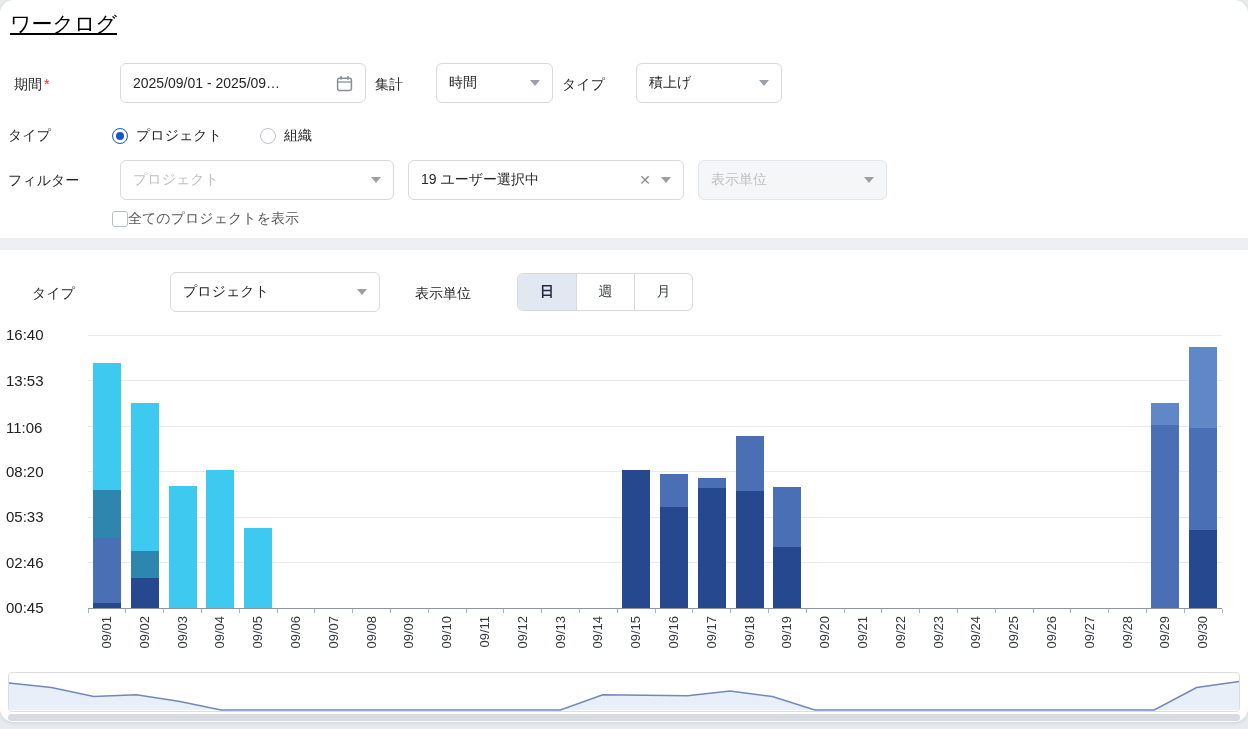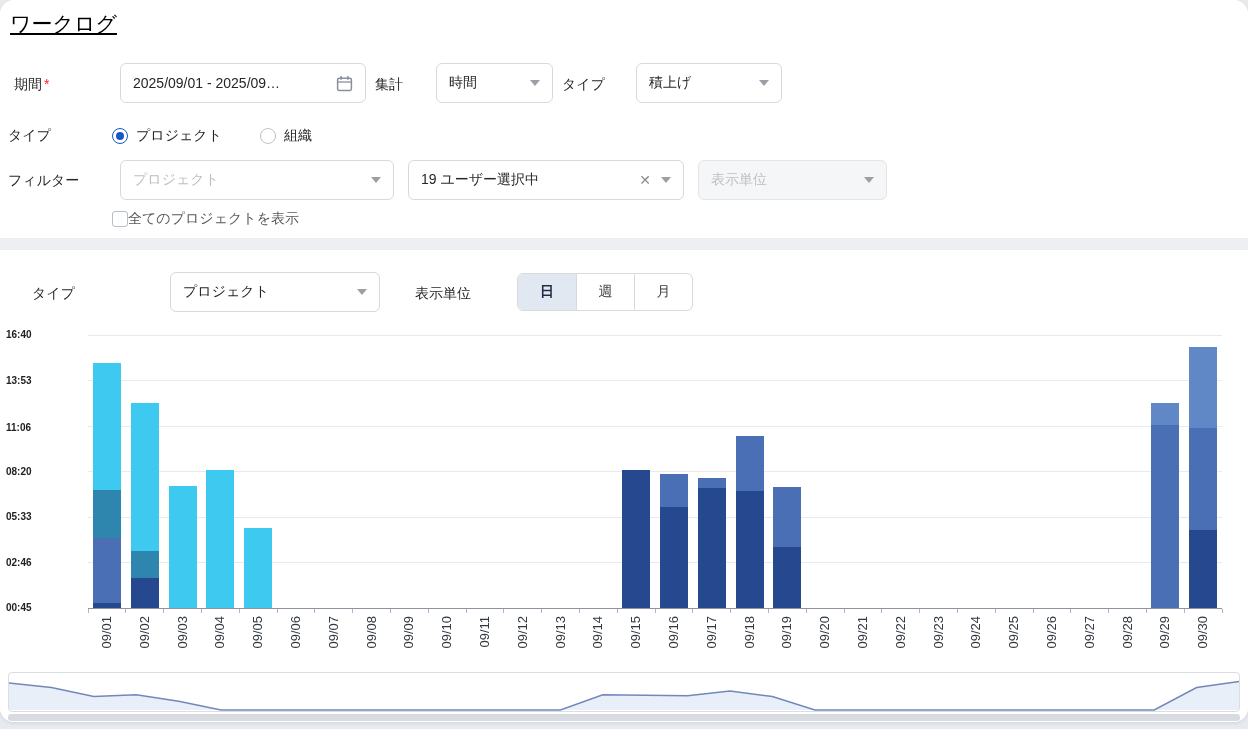--- a/index.html
+++ b/index.html
@@ -24,21 +24,21 @@
   .radio.on::after { content:""; position:absolute; left:50%; top:50%; width:8px; height:8px; margin:-4px 0 0 -4px; border-radius:50%; background:#1659c2; }
   .checkbox-row { position:absolute; display:flex; align-items:center; font-size:14px; color:#595959; cursor:pointer; }
   .cbox { width:16px; height:16px; border:1.5px solid #b9bfc7; border-radius:3px; background:#fff; flex:0 0 auto; }
   .seg-group { position:absolute; display:flex; border:1px solid #d9d9d9; border-radius:6px; overflow:hidden; height:38px; background:#fff; }
   .seg { width:58px; display:flex; align-items:center; justify-content:center; font-size:14px; color:#3c4043; border-left:1px solid #d9d9d9; cursor:pointer; }
   .seg:first-child { border-left:none; }
   .seg.on { background:#e2e8f2; color:#1f2a44; font-weight:bold; }
   .chart-layer { position:absolute; inset:0; }
   .gridline { position:absolute; height:1px; background:#e8eaed; }
   .x-axis { position:absolute; height:1px; background:#8d96a0; }
-  .ytick { position:absolute; left:6px; width:60px; font-size:10px; color:#202124; line-height:18px;font-weight:bold; }
+  .ytick { position:absolute; left:6px; width:60px; font-size:15px; color:#202124; line-height:18px; }
   .xtick { position:absolute; width:48px; height:14px; font-size:13px; color:#33383f; line-height:14px; text-align:right; transform:rotate(-90deg); }
   .tickmark { position:absolute; width:1px; height:4px; background:#aeb6bf; }
   .bar-seg { position:absolute; }
   .nav-box { position:absolute; left:8px; top:672px; width:1232px; height:40px; border:1px solid #dadde2; border-radius:4px; background:#fff; overflow:hidden; cursor:ew-resize; }
   .nav-box svg { display:block; width:100%; height:100%; }
   .scrollbar { position:absolute; left:8px; top:714px; width:1232px; height:7px; border-radius:4px; background:#eceef1; }
   .scroll-thumb { position:absolute; inset:0; border-radius:4px; background:#d8dbe0; cursor:pointer; }
   .cal-icon { flex:0 0 auto; }
 </style>
 </head>

